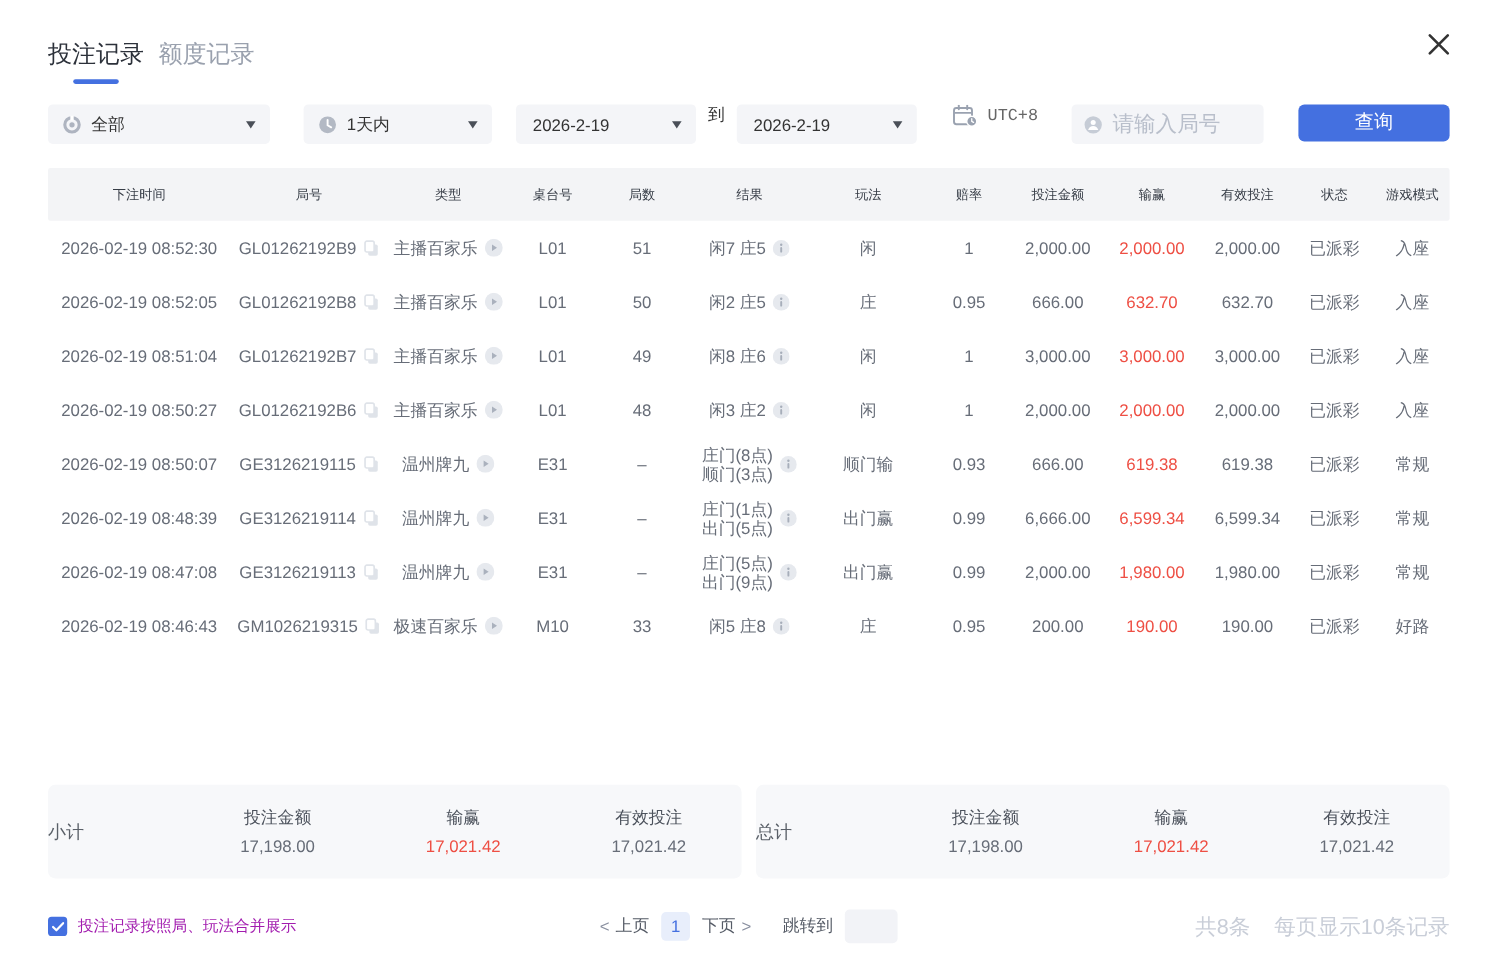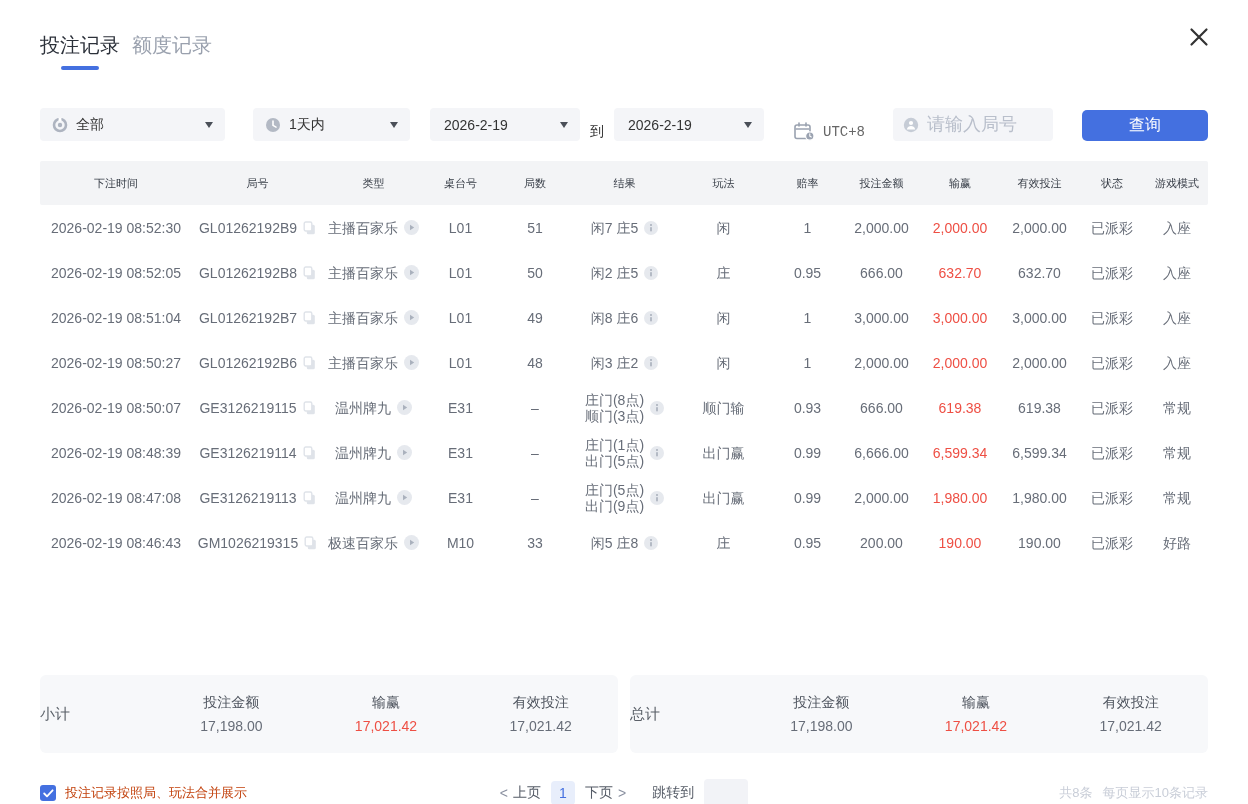--- a/index.html
+++ b/index.html
@@ -7,21 +7,21 @@
   .modal { position:relative; width:1248px; height:804px; padding:0 40px; background:#fff; }
 
   
   .tabs-row { display:flex; align-items:flex-start; gap:12px; padding-top:32px; }
   .tab { font-size:20px; color:#9aa1ae; cursor:pointer; text-align:center; }
   .tab.active .tab-label { color:#2c313a; font-weight:500; }
   .tab-underline { width:38px; height:4px; border-radius:2px; background:#4470e0; margin:7px auto 0; }
   .close-btn { position:absolute; top:26px; right:36px; width:24px; height:24px; cursor:pointer; }
 
   
-  .filters { display:flex; align-items:flex-end; margin-top:38px; height:33px; }
+  .filters { display:flex; align-items:flex-start; margin-top:17px; height:33px; }
   .fctrl { background:#f4f5f8; border-radius:4px; height:33px; display:flex; align-items:center; font-size:14px; color:#333; }
   .sel { padding:0 12px; }
   .sel .lbl { margin-left:8px; }
   .sel .caret { margin-left:auto; }
   .caret { width:0; height:0; border-left:4.5px solid transparent; border-right:4.5px solid transparent; border-top:6px solid #4a4f58; }
   .w185 { width:185px; } .w157 { width:157px; margin-left:28px; } 
   .date { width:150px; padding:0 12px 0 14px; }
   .date:first-of-type { margin-left:0; }
   .to-label { margin:0 10px 0 10px; font-size:14px; color:#333; }
   .tz { display:flex; align-items:center; margin-left:30px; }
@@ -48,29 +48,29 @@
   .summary-label { width:114px; text-align:left; font-size:15px; color:#5a6068; }
   .summary-col { flex:1; text-align:center; }
   .summary-col .c-label { font-size:14px; color:#4c525c; }
   .summary-col .c-value { font-size:14px; color:#676d78; margin-top:6px; }
   .summary-col .c-value.red { color:#ee4f44; }
 
   
   .footer { display:flex; align-items:center; margin-top:26px; height:28px; }
   .foot-left { flex:1; display:flex; align-items:center; }
   .checkbox { width:16px; height:16px; background:#4470e0; border-radius:3px; display:flex; align-items:center; justify-content:center; cursor:pointer; flex:none; }
-  .merge-label { font-size:13px; color:#c2410c; margin-left:9px; }
+  .merge-label { font-size:13px; color:#a21caf; margin-left:9px; }
   .pagination { display:flex; align-items:center; font-size:14px; color:#555b66; }
   .pg-arrow { color:#8a90a0; }
   .pg-btn { display:flex; align-items:center; gap:5px; cursor:pointer; }
   .pg-page { width:24px; height:24px; margin:0 10px; background:#e8eefb; border-radius:4px; color:#4470e0; display:flex; align-items:center; justify-content:center; cursor:pointer; }
   .pg-prev { margin-right:0; }
   .jump-label { margin-left:26px; }
   .jump-input { width:44px; height:28px; margin-left:10px; background:#f2f3f7; border:none; border-radius:4px; outline:none; text-align:center; font-size:14px; color:#555; font-family:inherit; }
-  .foot-right { flex:1; display:flex; justify-content:flex-end; gap:10px; font-size:13px; color:#c9ced8; }
+  .foot-right { flex:1; display:flex; justify-content:flex-end; gap:20px; font-size:18px; color:#c9ced8; }
 </style>
 </head>
 <body>
 
 <div class="modal">
 
   <div class="close-btn">
     <svg width="22" height="22" viewBox="0 0 22 22">
         <path d="M3.5 3.5l15 15M18.5 3.5l-15 15" stroke="#333" stroke-width="2.2" stroke-linecap="round"></path>
       </svg>

